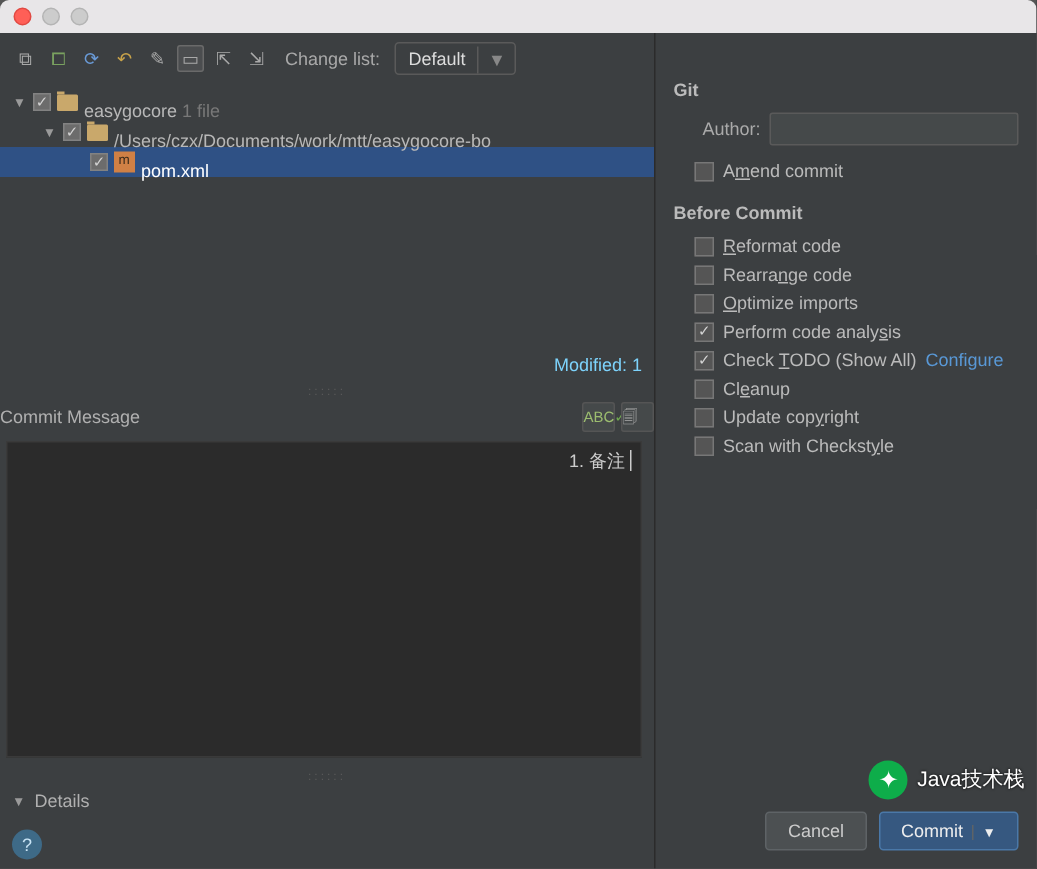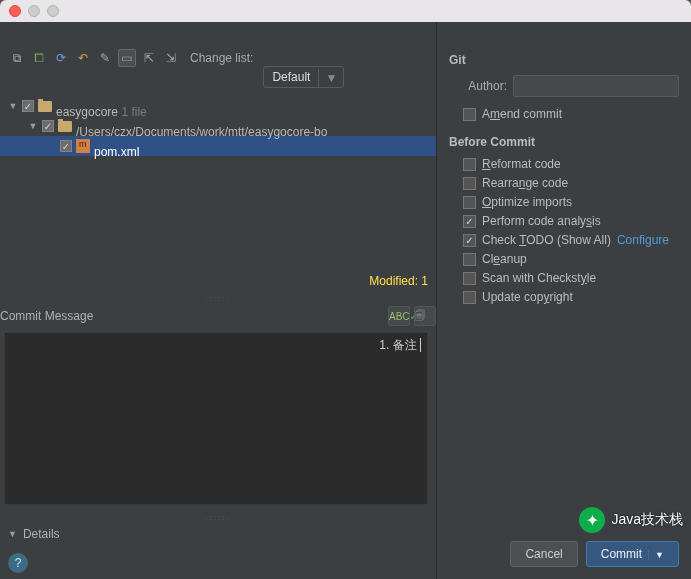--- a/index.html
+++ b/index.html
@@ -13,38 +13,38 @@
 .title-text { position: absolute; left: 0; right: 0; text-align: center; color: #4a4a4a; font-size: 13px; }
 
 .main { display: flex; height: calc(100% - 22px); background: #3c3f41; }
 .left { flex: 1; display: flex; flex-direction: column; border-right: 1px solid #2b2b2b; }
 .right { width: 254px; padding: 25px 12px; color: #bbb; }
 
 .toolbar { display: flex; align-items: center; gap: 4px; padding: 6px 8px; background: #3c3f41; }
 .ticon { width: 18px; height: 18px; display: flex; align-items: center; justify-content: center; color: #a9a9a9; cursor: pointer; }
 .ticon.boxed { border: 1px solid #6a6a6a; background: #4b4d4f; border-radius: 2px; }
 .toolbar-label { margin-left: 6px; color: #a9a9a9; }
-.cl-select { display: flex; align-items: flex-end; border: 1px solid #5a5a5a; border-radius: 3px; margin-left: 6px; margin-top: 38px; }
+.cl-select { display: flex; align-items: flex-end; border: 1px solid #5a5a5a; border-radius: 3px; margin-left: 6px; }
 .cl-text { padding: 3px 8px; color: #ddd; font-weight: 500; }
 .cl-arrow { padding: 2px 6px; border-left: 1px solid #5a5a5a; color: #888; }
 
 .tree { flex: 0 0 auto; background: #3c3f41; padding: 2px 0; height: 200px; position: relative; }
 .row { display: flex; align-items: center; height: 20px; padding-left: 8px; gap: 4px; }
 .row.sel { background: #2f5185; color: #fff; }
 .twisty { color: #9a9a9a; font-size: 9px; width: 10px; text-align: center; }
 .chk { width: 12px; height: 12px; background: #6c6c6c; border: 1px solid #828282; display: inline-flex; align-items: center; justify-content: center; font-size: 10px; color: #3c3f41; }
 .chk.on::after { content: "✓"; color: #d4d4d4; }
 .fld { width: 14px; height: 11px; background: #c9a86b; border-radius: 1px; display: inline-block; position: relative; }
 .fld::before { content: ""; position: absolute; top: -2px; left: 0; width: 5px; height: 2px; background: #c9a86b; }
 .file-ico { width: 14px; height: 14px; background: #d08045; display: inline-block; position: relative; }
 .file-ico::after { content:"m"; position:absolute; color:#3b2a1a; font-size:9px; left:3px; top:0; }
 .tree-lbl { color: #b8b8b8; white-space: nowrap; margin-top: 12px; }
 .dim { color: #787878; }
 .row.sel .tree-lbl { color: #fff; }
-.modified { position: absolute; right: 8px; bottom: 6px; color: #fde047; }
+.modified { position: absolute; right: 8px; bottom: 6px; color: #7dd3fc; }
 
 .grip { height: 8px; text-align: center; color: #5a5a5a; font-size: 8px; letter-spacing: 2px; cursor: row-resize; }
 .msg-head { display: flex; align-items: center; padding: 4px 0; }
 .msg-head .spacer { flex: 1; }
 .msg-btn { width: 22px; height: 20px; border: 1px solid #555; background: #45494a; margin-left: 4px; display:flex; align-items:center; justify-content:flex-start; font-size:10px; color:#9cbd6f; border-radius:2px; }
 .msg-area { flex: 1; background: #2b2b2b; margin: 2px 8px 8px 4px; border: 1px solid #3a3a3a; padding: 4px 6px; color: #ccc; font-size: 12px; text-align: right; }
 .caret { border-right: 1px solid #ccc; animation: blink 1s infinite; }
 @keyframes blink { 50% { border-color: transparent; } }
 
 .details-row { display: flex; align-items: center; padding: 6px 8px; }
@@ -177,25 +177,25 @@
           <span class="cb on"></span>
           <span>Check <span class="underline">T</span>ODO (Show All)</span>
           <span class="link"> Configure</span>
         </div>
         <div class="chk-row">
           <span class="cb"></span>
           <span>Cl<span class="underline">e</span>anup</span>
         </div>
         <div class="chk-row">
           <span class="cb"></span>
+          <span>Update cop<span class="underline">y</span>right</span>
+        </div>
+        <div class="chk-row">
+          <span class="cb"></span>
           <span>Scan with Checkst<span class="underline">y</span>le</span>
-        </div>
-        <div class="chk-row">
-          <span class="cb"></span>
-          <span>Update cop<span class="underline">y</span>right</span>
         </div>
       </div>
 
     <div style="position:absolute; right:12px; bottom:12px; display:flex; gap:8px">
       <button class="btn">Cancel</button>
       <button class="btn primary split"><span>Commit</span><span class="drop">▼</span></button>
     </div>
   </div>
 </div>
 

